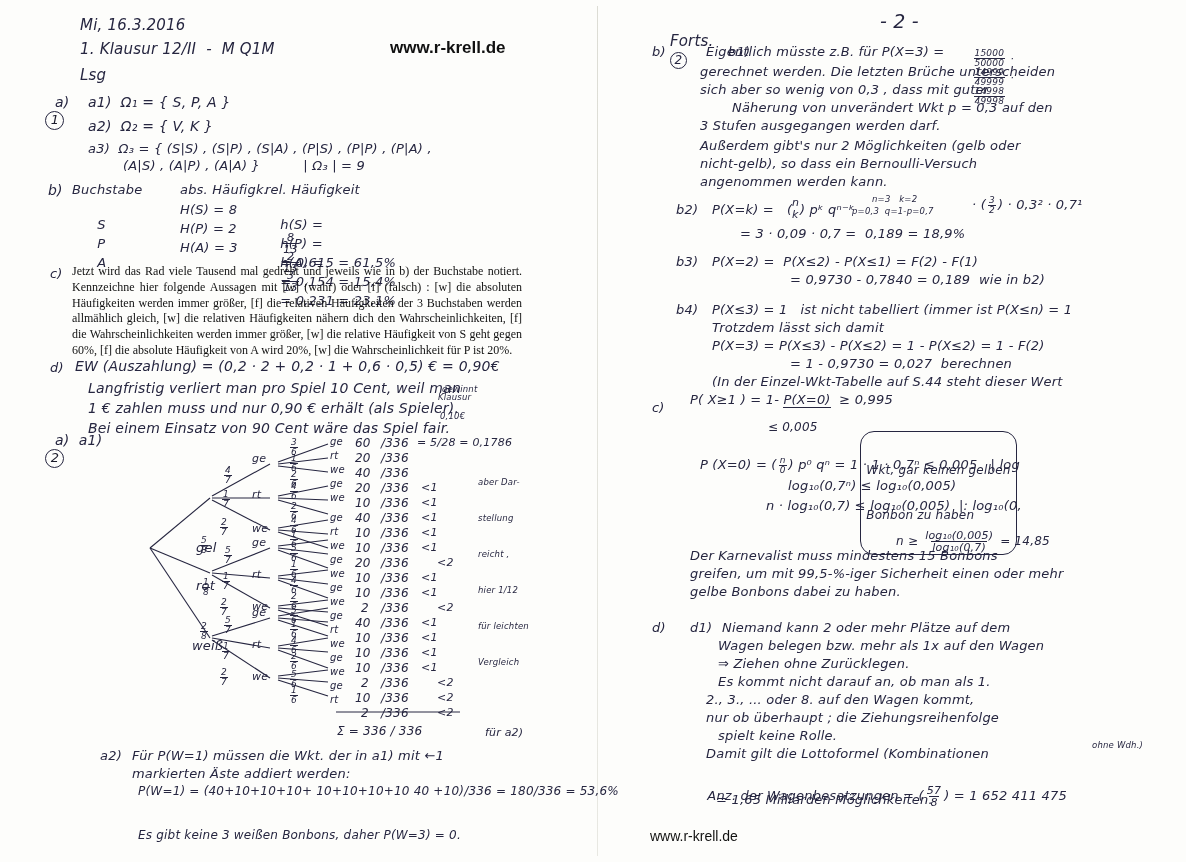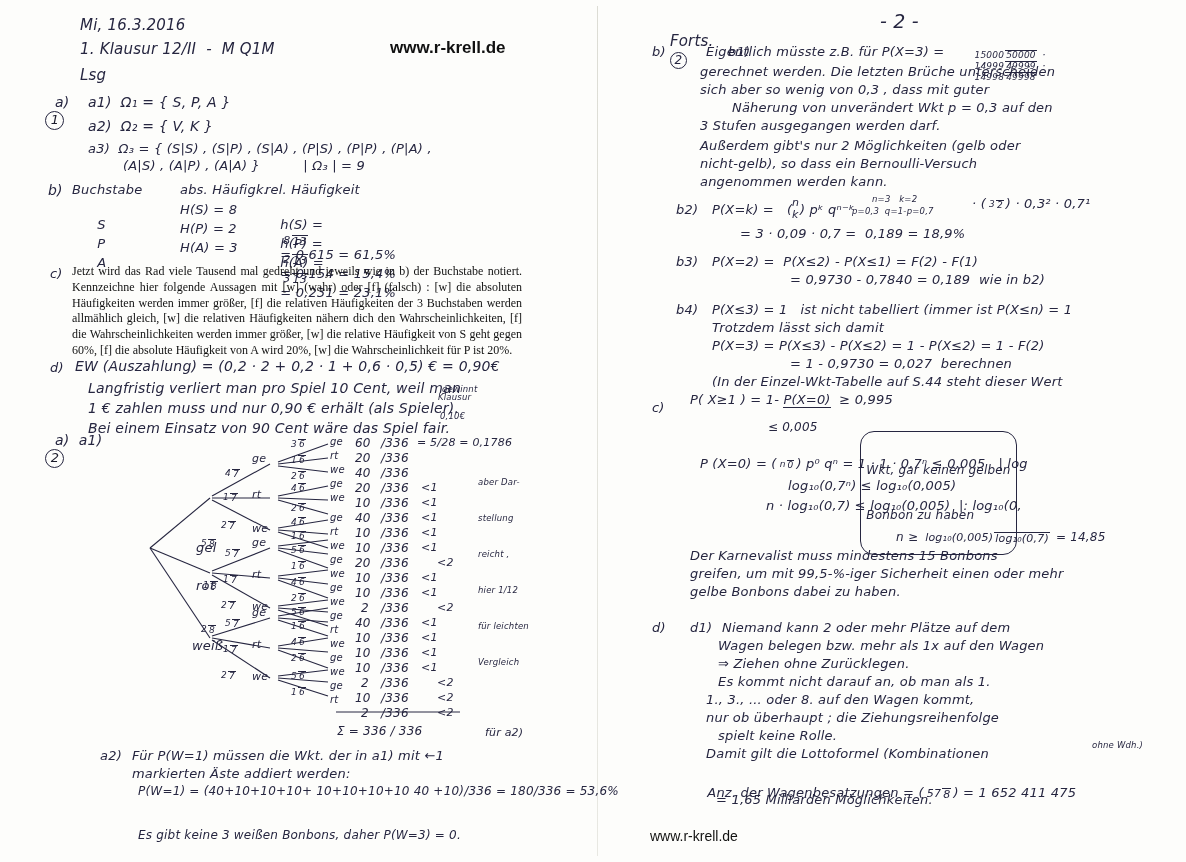--- a/index.html
+++ b/index.html
@@ -50,21 +50,21 @@
     border:1.4px solid #262640;
     border-radius:50%;
     width:19px; height:19px;
     line-height:16px;
     text-align:center;
     font-size:13px;
     font-style:italic;
   }
   .frac {
     display:inline-flex;
-    flex-direction:row;
+    flex-direction:column;
     align-items:center;
     vertical-align:middle;
     line-height:1;
     font-size:9px;
     font-style:italic;
     margin:0 2px;
   }
   .frac .num { padding:0 1px; }
   .frac .den { padding:0 1px; border-top:1px solid #262640; }
   .fracbig { font-size:11px; }
@@ -446,21 +446,21 @@
   <div class="abs hw s13" style="left:690px; top:548px;">Der Karnevalist muss mindestens 15 Bonbons</div>
   <div class="abs hw s13" style="left:690px; top:566px;">greifen, um mit 99,5-%-iger Sicherheit einen oder mehr</div>
   <div class="abs hw s13" style="left:690px; top:584px;">gelbe Bonbons dabei zu haben.</div>
 
   <div class="abs hw s13" style="left:652px; top:620px;">d)</div>
   <div class="abs hw s13" style="left:690px; top:620px;">d1)</div>
   <div class="abs hw s13" style="left:722px; top:620px;">Niemand kann 2 oder mehr Plätze auf dem</div>
   <div class="abs hw s13" style="left:718px; top:638px;">Wagen belegen bzw. mehr als 1x auf den Wagen</div>
   <div class="abs hw s13" style="left:718px; top:656px;">⇒ Ziehen ohne Zurücklegen.</div>
   <div class="abs hw s13" style="left:718px; top:674px;">Es kommt nicht darauf an, ob man als 1.</div>
-  <div class="abs hw s13" style="left:706px; top:692px;">1., 3., ... oder 8. auf den Wagen kommt,</div>
+  <div class="abs hw s13" style="left:706px; top:692px;">2., 3., ... oder 8. auf den Wagen kommt,</div>
   <div class="abs hw s13" style="left:706px; top:710px;">nur ob überhaupt ; die Ziehungsreihenfolge</div>
   <div class="abs hw s13" style="left:718px; top:728px;">spielt keine Rolle.</div>
   <div class="abs hw s13" style="left:706px; top:746px;">Damit gilt die Lottoformel (Kombinationen</div>
   <div class="abs hw tiny" style="left:1092px; top:740px;">ohne Wdh.)</div>
   <div class="abs hw s13" style="left:690px; top:770px;">
     Anz. der Wagenbesatzungen = (<span class="frac fracbig"><span class="num">57</span><span class="den">8</span></span>) = 1 652 411 475
   </div>
   <div class="abs hw s13" style="left:716px; top:792px;">= 1,65 Milliarden Möglichkeiten.</div>
 
   <div class="abs url s14" style="left:650px; top:828px; font-weight:normal;">www.r-krell.de</div>

